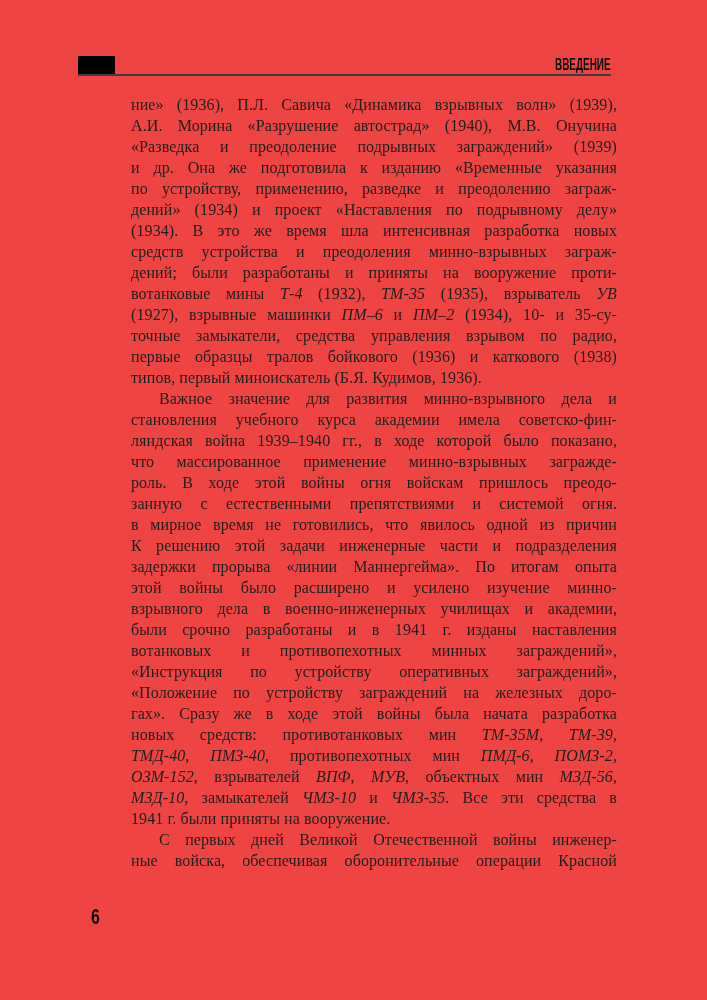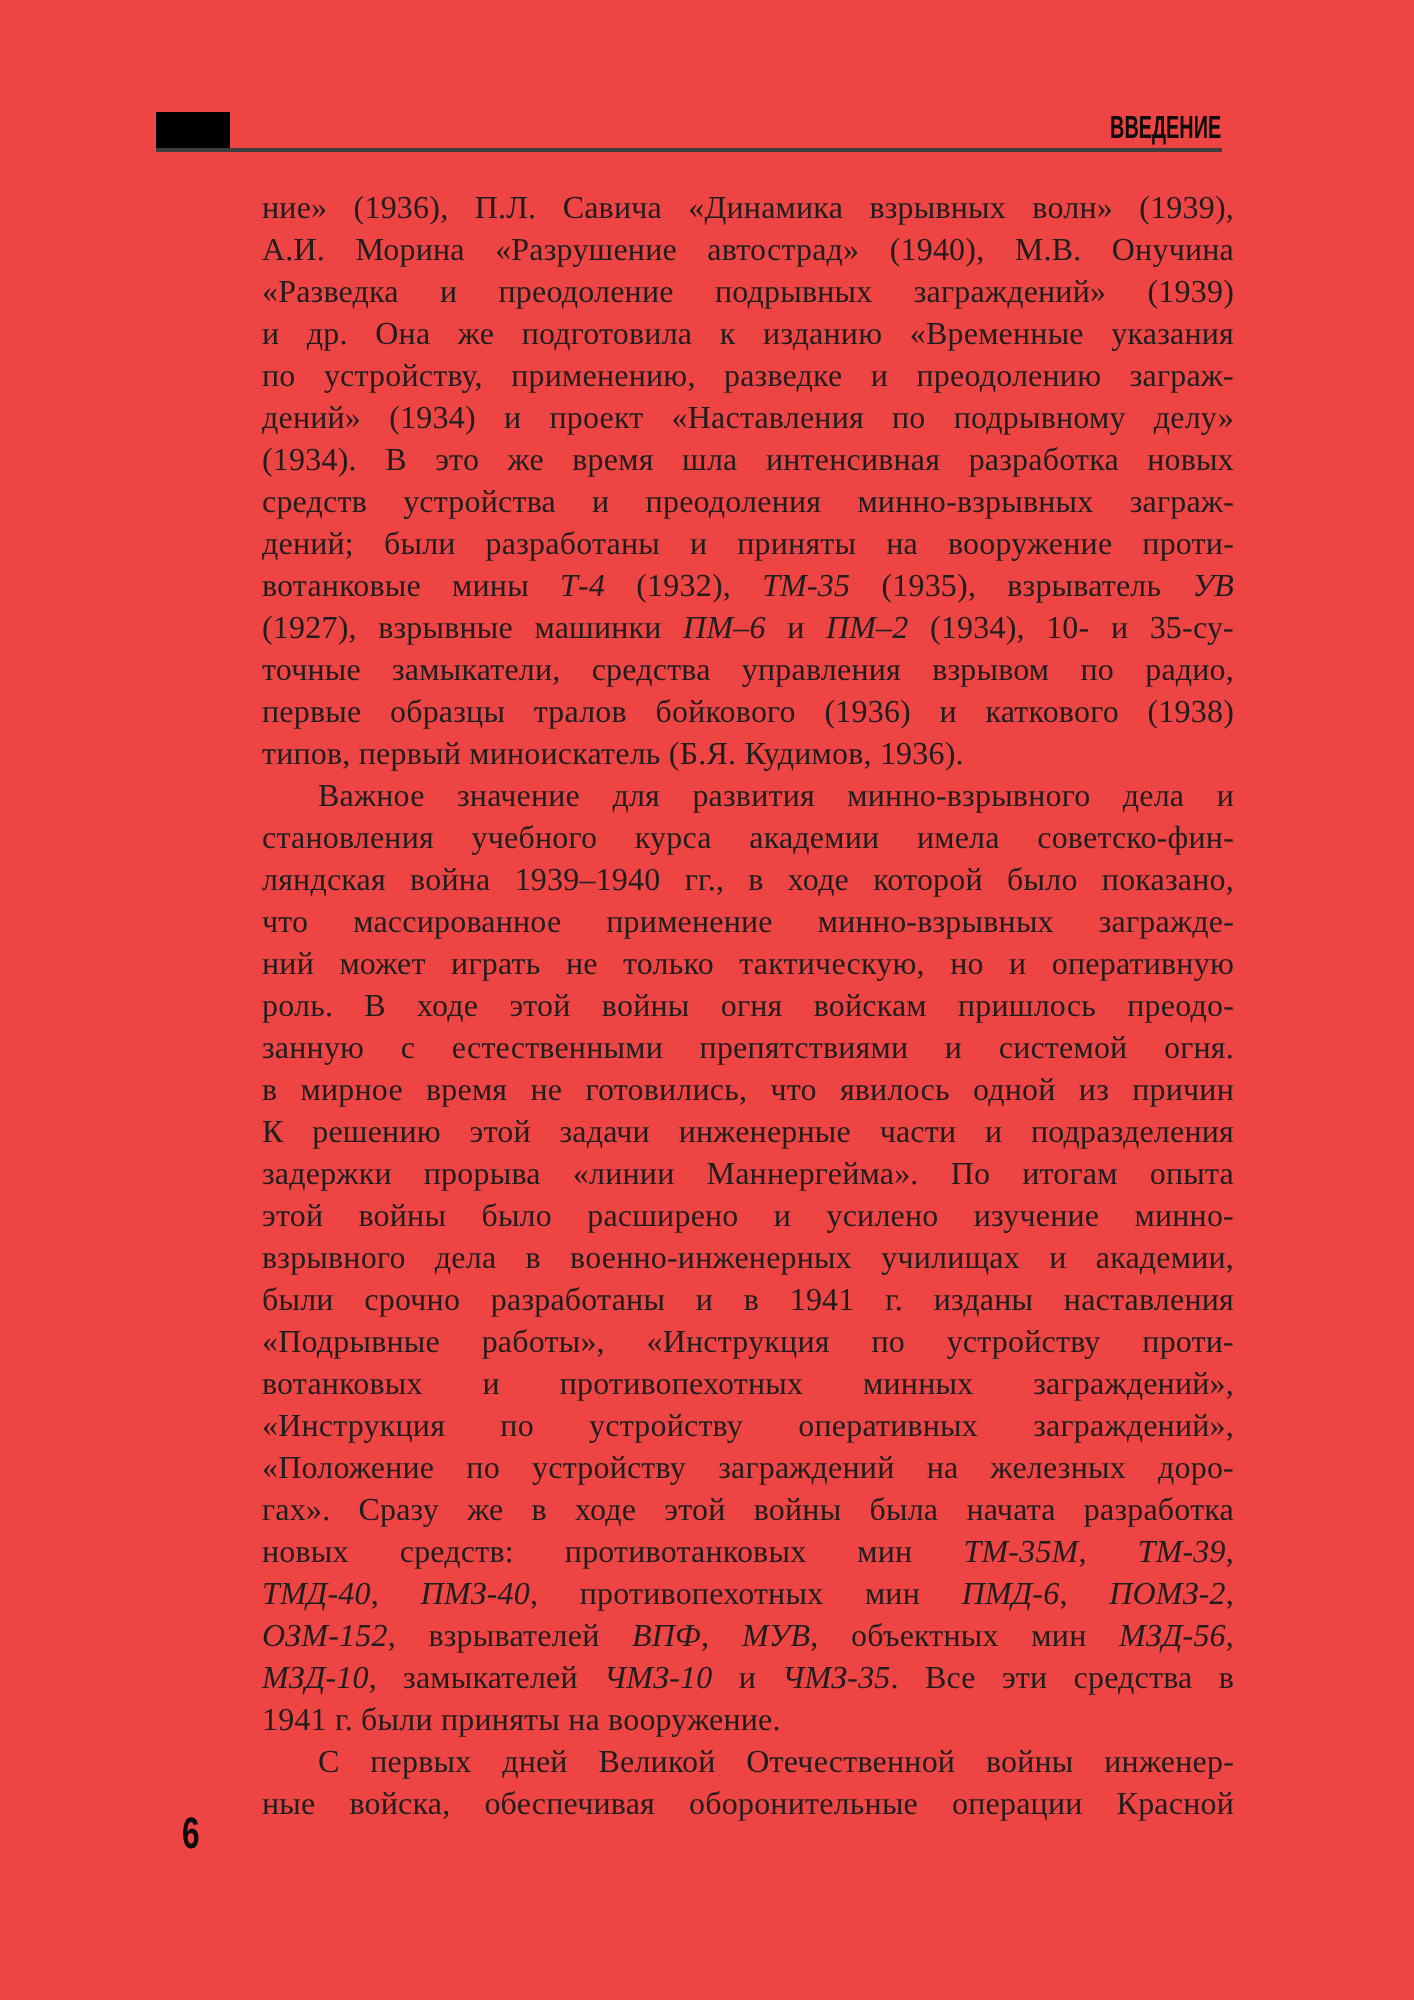--- a/index.html
+++ b/index.html
@@ -80,30 +80,28 @@
         <div class="line">(1927), взрывные машинки <i>ПМ–6</i> и <i>ПМ–2</i> (1934), 10- и 35-су-</div>
         <div class="line">точные замыкатели, средства управления взрывом по радио,</div>
         <div class="line">первые образцы тралов бойкового (1936) и каткового (1938)</div>
         <div class="line noj">типов, первый миноискатель (Б.Я. Кудимов, 1936).</div>
       </div>
       <div class="paragraph">
         <div class="line indent">Важное значение для развития минно-взрывного дела и</div>
         <div class="line">становления учебного курса академии имела советско-фин-</div>
         <div class="line">ляндская война 1939–1940 гг., в ходе которой было показано,</div>
         <div class="line">что массированное применение минно-взрывных загражде-</div>
-        <div class="line">ний может играть не только тактическую, но и оперативную</div>
         <div class="line">роль. В ходе этой войны огня войскам пришлось преодо-</div>
         <div class="line">занную с естественными препятствиями и системой огня.</div>
         <div class="line">в мирное время не готовились, что явилось одной из причин</div>
         <div class="line">К решению этой задачи инженерные части и подразделения</div>
         <div class="line">задержки прорыва «линии Маннергейма». По итогам опыта</div>
         <div class="line">этой войны было расширено и усилено изучение минно-</div>
         <div class="line">взрывного дела в военно-инженерных училищах и академии,</div>
         <div class="line">были срочно разработаны и в 1941 г. изданы наставления</div>
-        <div class="line">«Подрывные работы», «Инструкция по устройству проти-</div>
         <div class="line">вотанковых и противопехотных минных заграждений»,</div>
         <div class="line">«Инструкция по устройству оперативных заграждений»,</div>
         <div class="line">«Положение по устройству заграждений на железных доро-</div>
         <div class="line">гах». Сразу же в ходе этой войны была начата разработка</div>
         <div class="line">новых средств: противотанковых мин <i>ТМ-35М</i>, <i>ТМ-39</i>,</div>
         <div class="line"><i>ТМД-40</i>, <i>ПМЗ-40</i>, противопехотных мин <i>ПМД-6</i>, <i>ПОМЗ-2</i>,</div>
         <div class="line"><i>ОЗМ-152</i>, взрывателей <i>ВПФ</i>, <i>МУВ</i>, объектных мин <i>МЗД-56</i>,</div>
         <div class="line"><i>МЗД-10</i>, замыкателей <i>ЧМЗ-10</i> и <i>ЧМЗ-35</i>. Все эти средства в</div>
         <div class="line noj">1941 г. были приняты на вооружение.</div>
       </div>

